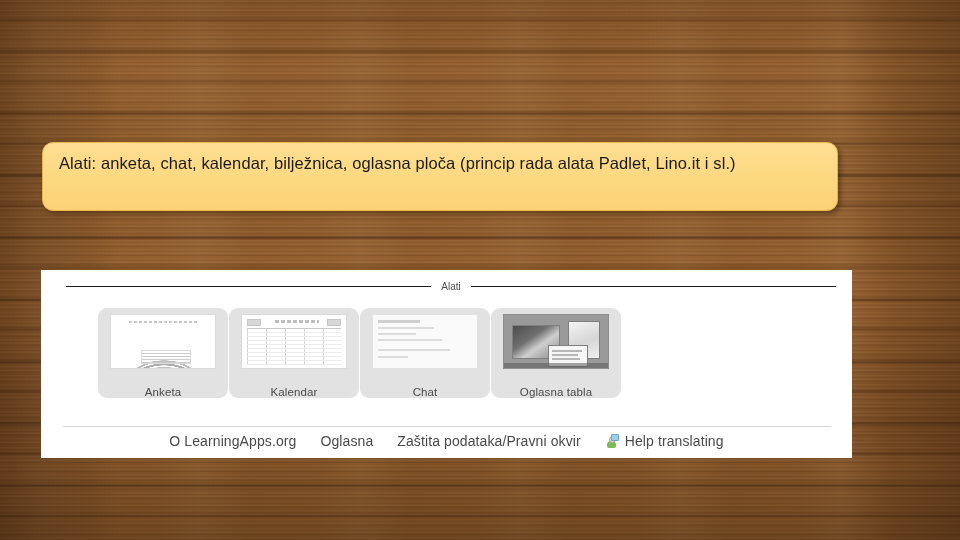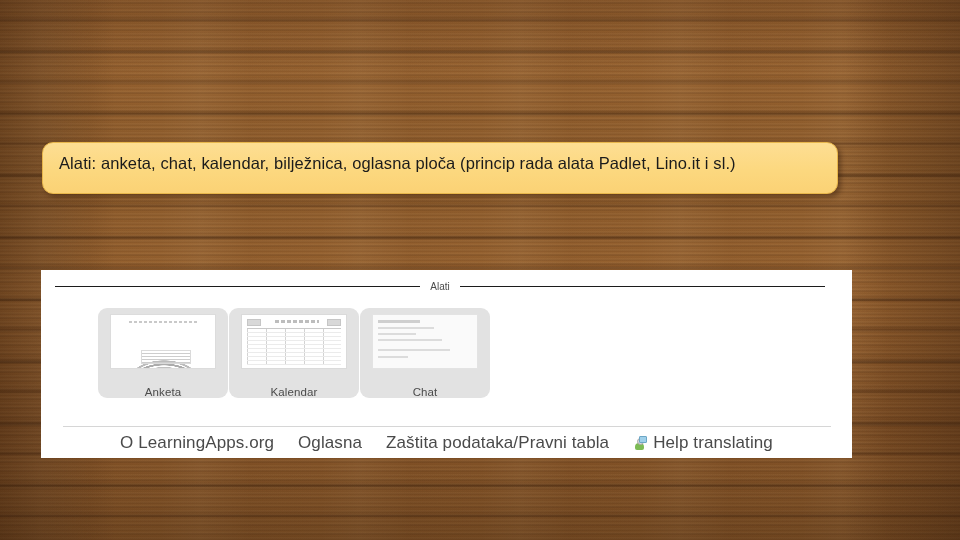--- a/index.html
+++ b/index.html
@@ -67,21 +67,21 @@
       linear-gradient(90deg, rgba(40,18,4,0.35) 0%, rgba(40,18,4,0.00) 12%, rgba(40,18,4,0.00) 88%, rgba(40,18,4,0.32) 100%),
       linear-gradient(180deg, rgba(40,18,4,0.22) 0%, rgba(40,18,4,0.00) 14%, rgba(40,18,4,0.00) 86%, rgba(40,18,4,0.28) 100%);
   }
 
   
   #callout {
     position: absolute;
     left: 42px;
     top: 142px;
     width: 796px;
-    height: 52px;
+    height: 69px;
     box-sizing: border-box;
     background: linear-gradient(180deg, #fdde93 0%, #fcd87f 55%, #fbd275 100%);
     border: 1.5px solid #e8b64b;
     border-radius: 11px;
     box-shadow: 3px 3px 5px rgba(40,18,4,0.38);
     padding: 8px 15px 8px 16px;
   }
   #callout-text {
     font-size: 16.5px;
     line-height: 25px;
@@ -97,21 +97,21 @@
     top: 270px;
     width: 811px;
     height: 188px;
     background: #ffffff;
     overflow: hidden;
   }
 
   
   #divider {
     position: absolute;
-    left: 14px;
+    left: 25px;
     top: 8px;
     width: 770px;
     height: 16px;
     display: flex;
     align-items: center;
     gap: 7px;
   }
   #divider .rule {
     flex: 1 1 auto;
     height: 0;
@@ -259,21 +259,21 @@
     position: absolute;
     left: 0;
     top: 163px;
     width: 811px;
     display: flex;
     justify-content: center;
     align-items: center;
     gap: 24px;
   }
   .footer-link {
-    font-size: 17px;
+    font-size: 14px;
     color: #4a4a4a;
     white-space: nowrap;
     letter-spacing: 0.1px;
     text-align: right;
   }
   .footer-item {
     display: flex;
     align-items: center;
     gap: 6px;
   }
@@ -343,29 +343,42 @@
           <span class="ln" style="left:5px;top:12px;width:56px;"></span>
           <span class="ln" style="left:5px;top:18px;width:38px;"></span>
           <span class="ln" style="left:5px;top:24px;width:64px;"></span>
           <span class="ln" style="left:5px;top:34px;width:72px;"></span>
           <span class="ln" style="left:5px;top:41px;width:30px;"></span>
         </div>
         <div class="tile-label">Chat</div>
       </div>
 
 
+      <div class="tile">
+        <div class="thumb th-ogl">
+          <span class="win photo"></span>
+          <span class="win pic"></span>
+          <span class="win note">
+            <i class="ln" style="top:4px;width:30px;"></i>
+            <i class="ln" style="top:8px;width:26px;"></i>
+            <i class="ln" style="top:12px;width:28px;"></i>
+          </span>
+          <span class="bar"></span>
+        </div>
+        <div class="tile-label">Oglasna tabla</div>
+      </div>
 
     </div>
 
     <div id="footer-rule"></div>
 
     <div id="footer">
       <span class="footer-link">O LearningApps.org</span>
       <span class="footer-link">Oglasna</span>
-      <span class="footer-link">Zaštita podataka/Pravni tabla</span>
+      <span class="footer-link">Zaštita podataka/Pravni okvir</span>
       <span class="footer-item">
         <span class="translate-icon">
           <i class="body"></i>
             <i class="head"></i>
             <i class="bubble"></i>
         </span>
         <span class="footer-link">Help translating</span>
       </span>
     </div>
 

